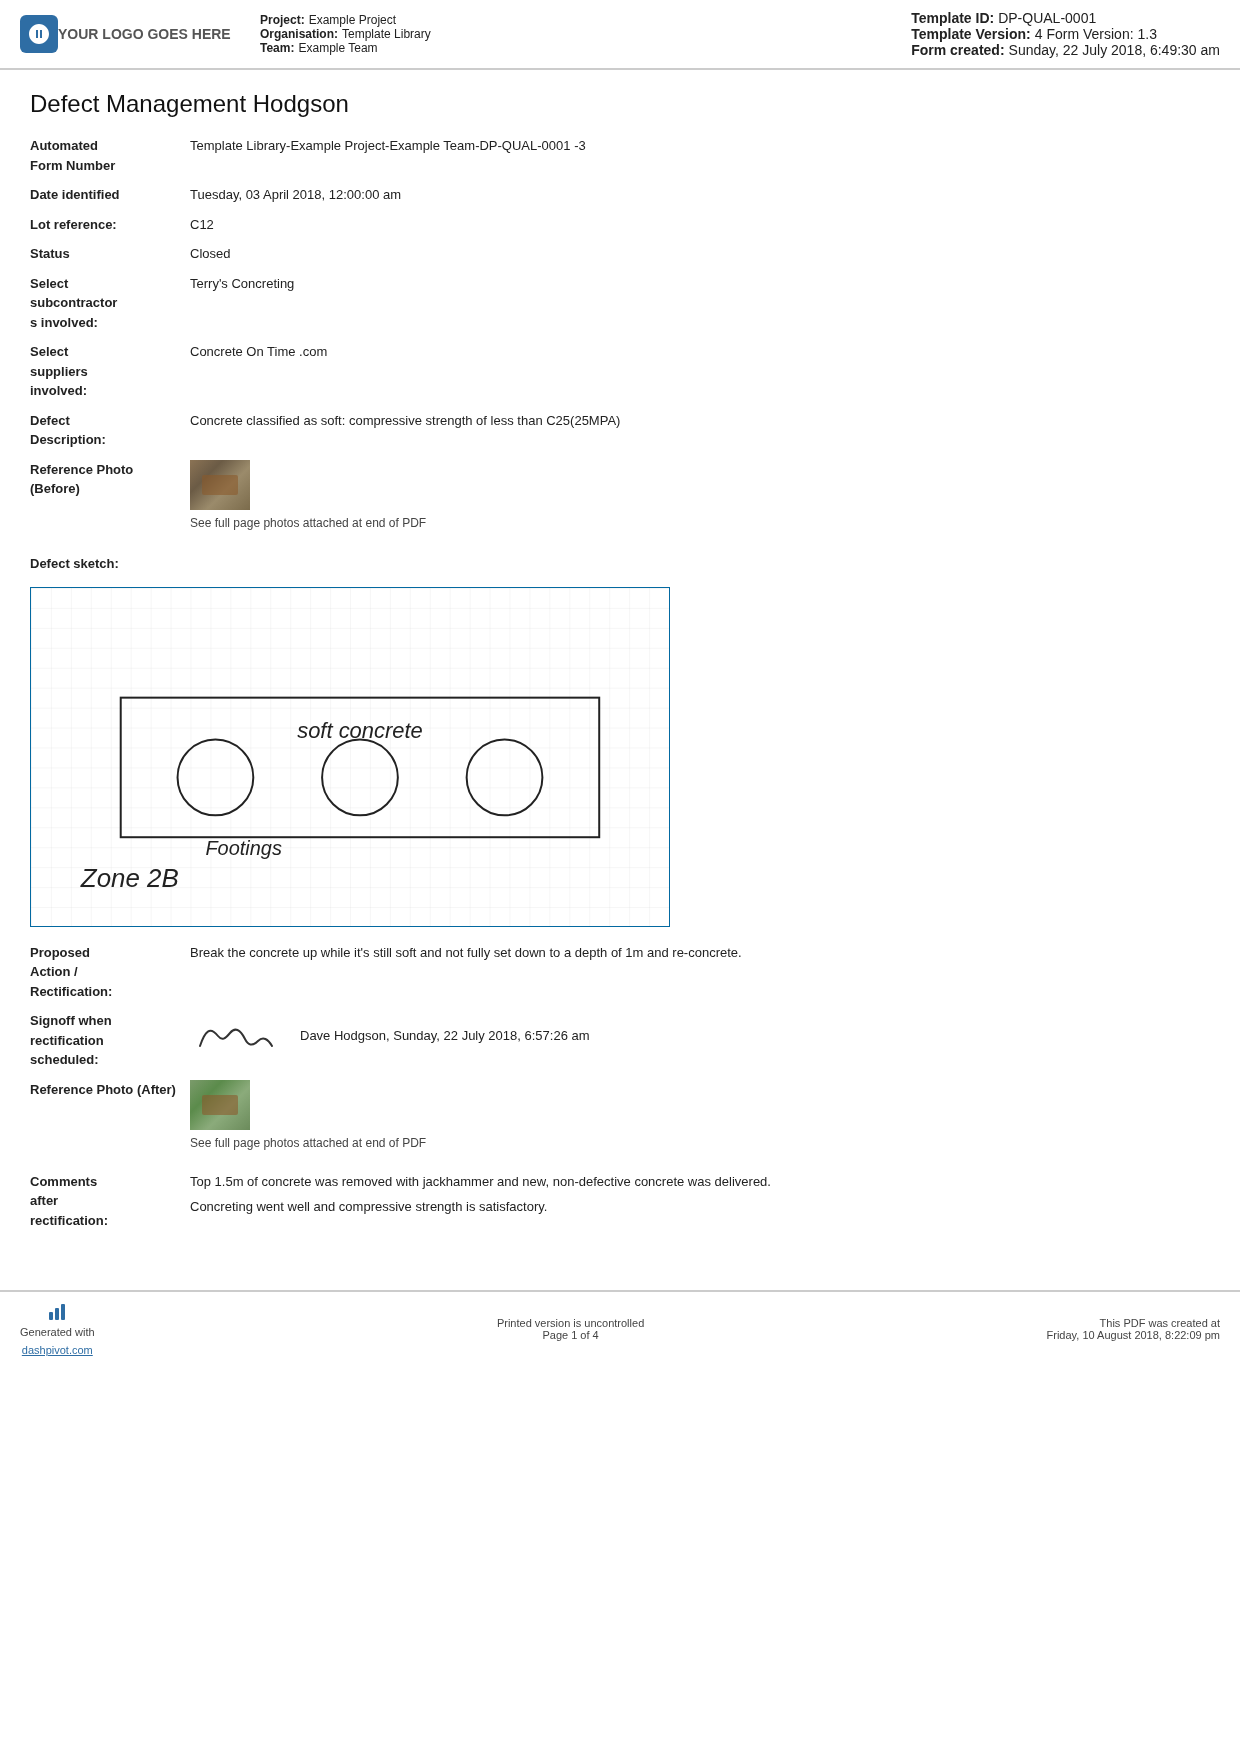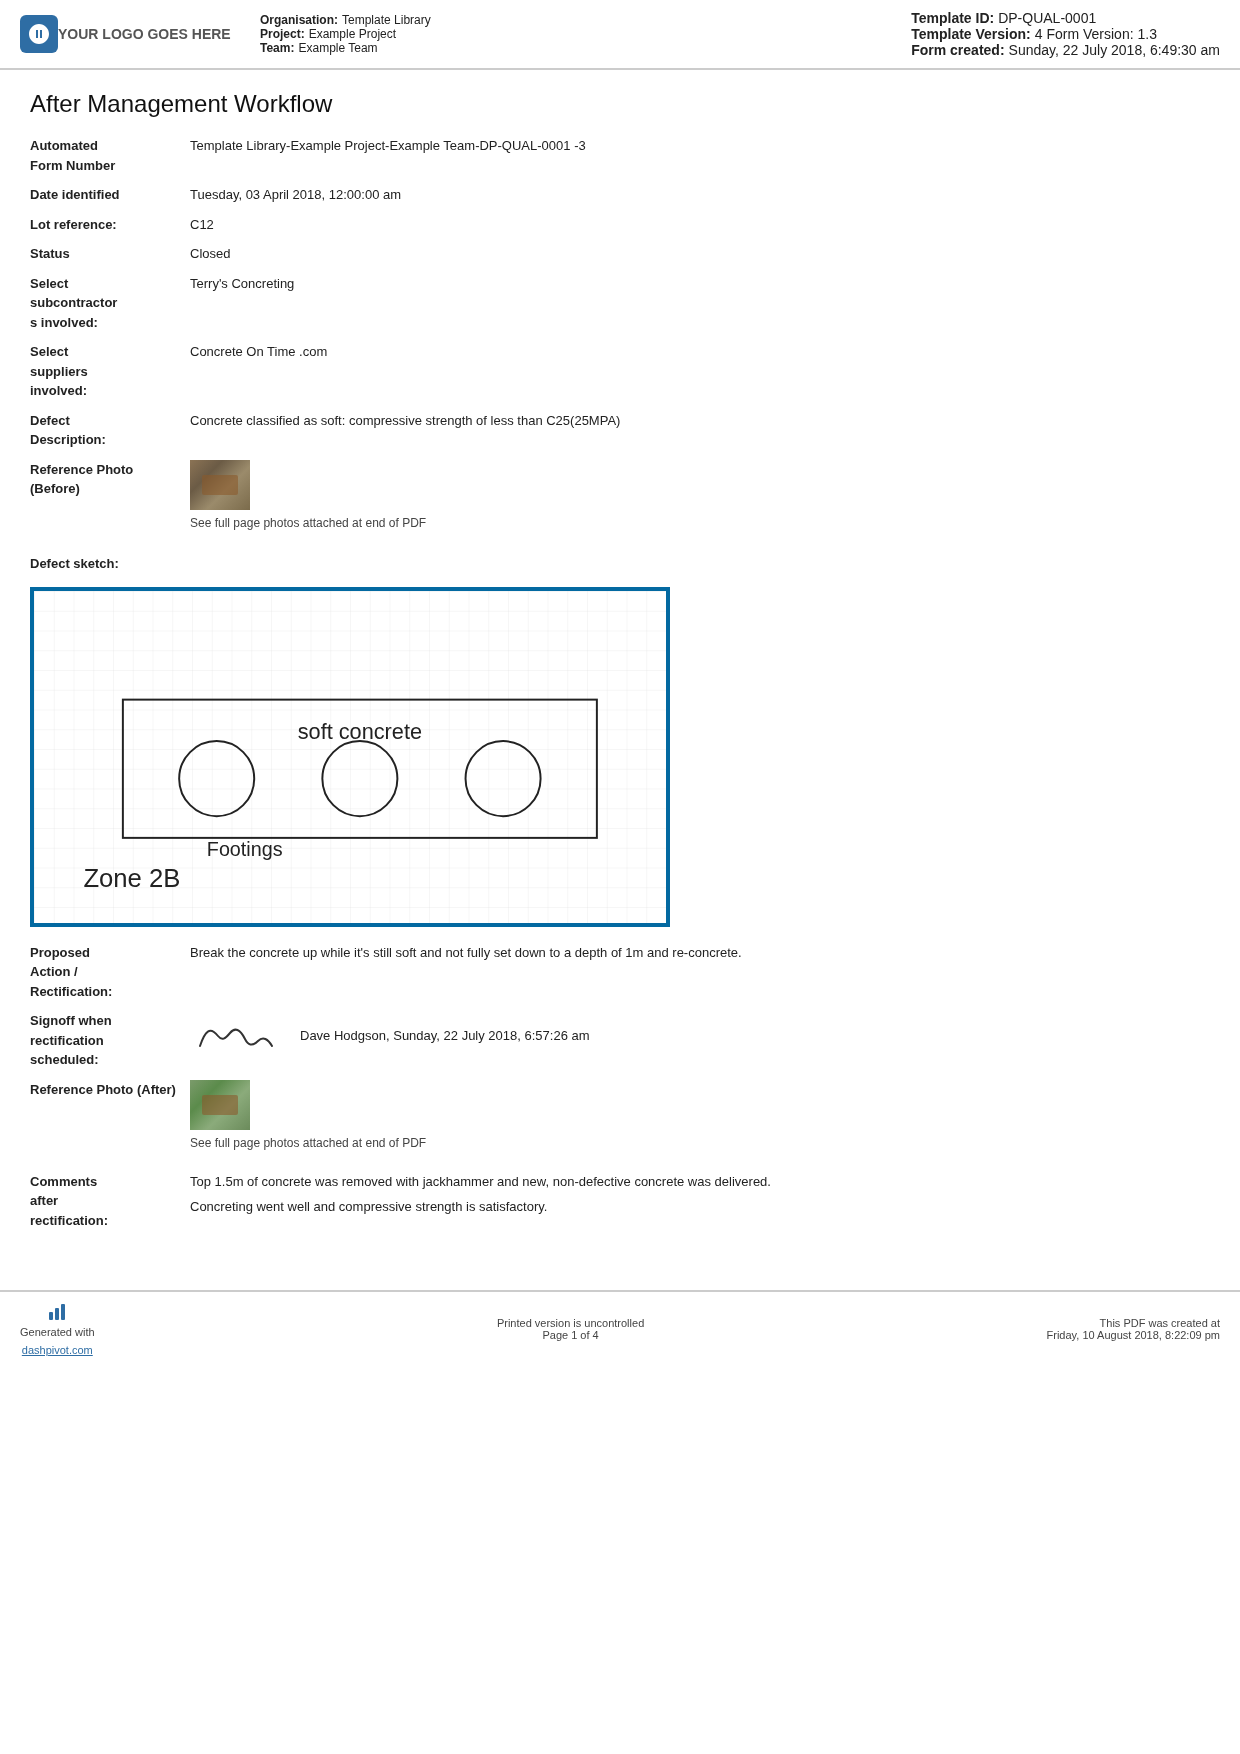--- a/index.html
+++ b/index.html
@@ -106,28 +106,29 @@
 
     .section-heading {
       font-weight: bold;
       font-size: 13px;
       margin-top: 14px;
       margin-bottom: 16px;
     }
 
     
     .sketch-container {
-      border: 4px solid #0369a1;
+      border: 1px solid #0369a1;
       background: #fff;
       width: 100%;
       max-width: 640px;
       height: 340px;
       position: relative;
       overflow: hidden;
       margin-bottom: 16px;
+      font-style: italic;
     }
     .sketch-grid {
       position: absolute;
       top: 0; left: 0; right: 0; bottom: 0;
     }
 
     
     .photo-thumb {
       width: 60px;
       height: 50px;
@@ -226,28 +227,28 @@
     <div class="logo-icon">
       <svg viewBox="0 0 24 24">
         <path d="M12 2C6.48 2 2 6.48 2 12s4.48 10 10 10 10-4.48 10-10S17.52 2 12 2zm-1 14H9V8h2v8zm4 0h-2V8h2v8z"></path>
       </svg>
     </div>
     <span class="logo-text">YOUR LOGO GOES HERE</span>
   </div>
 
   <div class="header-meta">
     <div class="meta-row">
+      <span class="meta-label">Project:</span>
+      <span>Example Project</span>
+    </div>
+    <div class="meta-row">
       <span class="meta-label">Organisation:</span>
       <span>Template Library</span>
     </div>
     <div class="meta-row">
-      <span class="meta-label">Project:</span>
-      <span>Example Project</span>
-    </div>
-    <div class="meta-row">
       <span class="meta-label">Team:</span>
       <span>Example Team</span>
     </div>
   </div>
 
   <div class="header-right">
     <div class="meta-row">
       <span class="meta-label">Template ID:</span>
       <span>DP-QUAL-0001</span>
     </div>
@@ -257,21 +258,21 @@
     </div>
     <div class="meta-row">
       <span class="meta-label">Form created:</span>
       <span>Sunday, 22 July 2018, 6:49:30 am</span>
     </div>
   </div>
 </div>
 
 <div class="main">
 
-  <h1 class="doc-title">After Management Workflow</h1>
+  <h1 class="doc-title">Defect Management Hodgson</h1>
 
   <div class="field-row">
     <div class="field-label">Automated<br>Form Number</div>
     <div class="field-value">Template Library-Example Project-Example Team-DP-QUAL-0001   -3</div>
   </div>
 
   <div class="field-row">
     <div class="field-label">Date identified</div>
     <div class="field-value">Tuesday, 03 April 2018, 12:00:00 am</div>
   </div>

